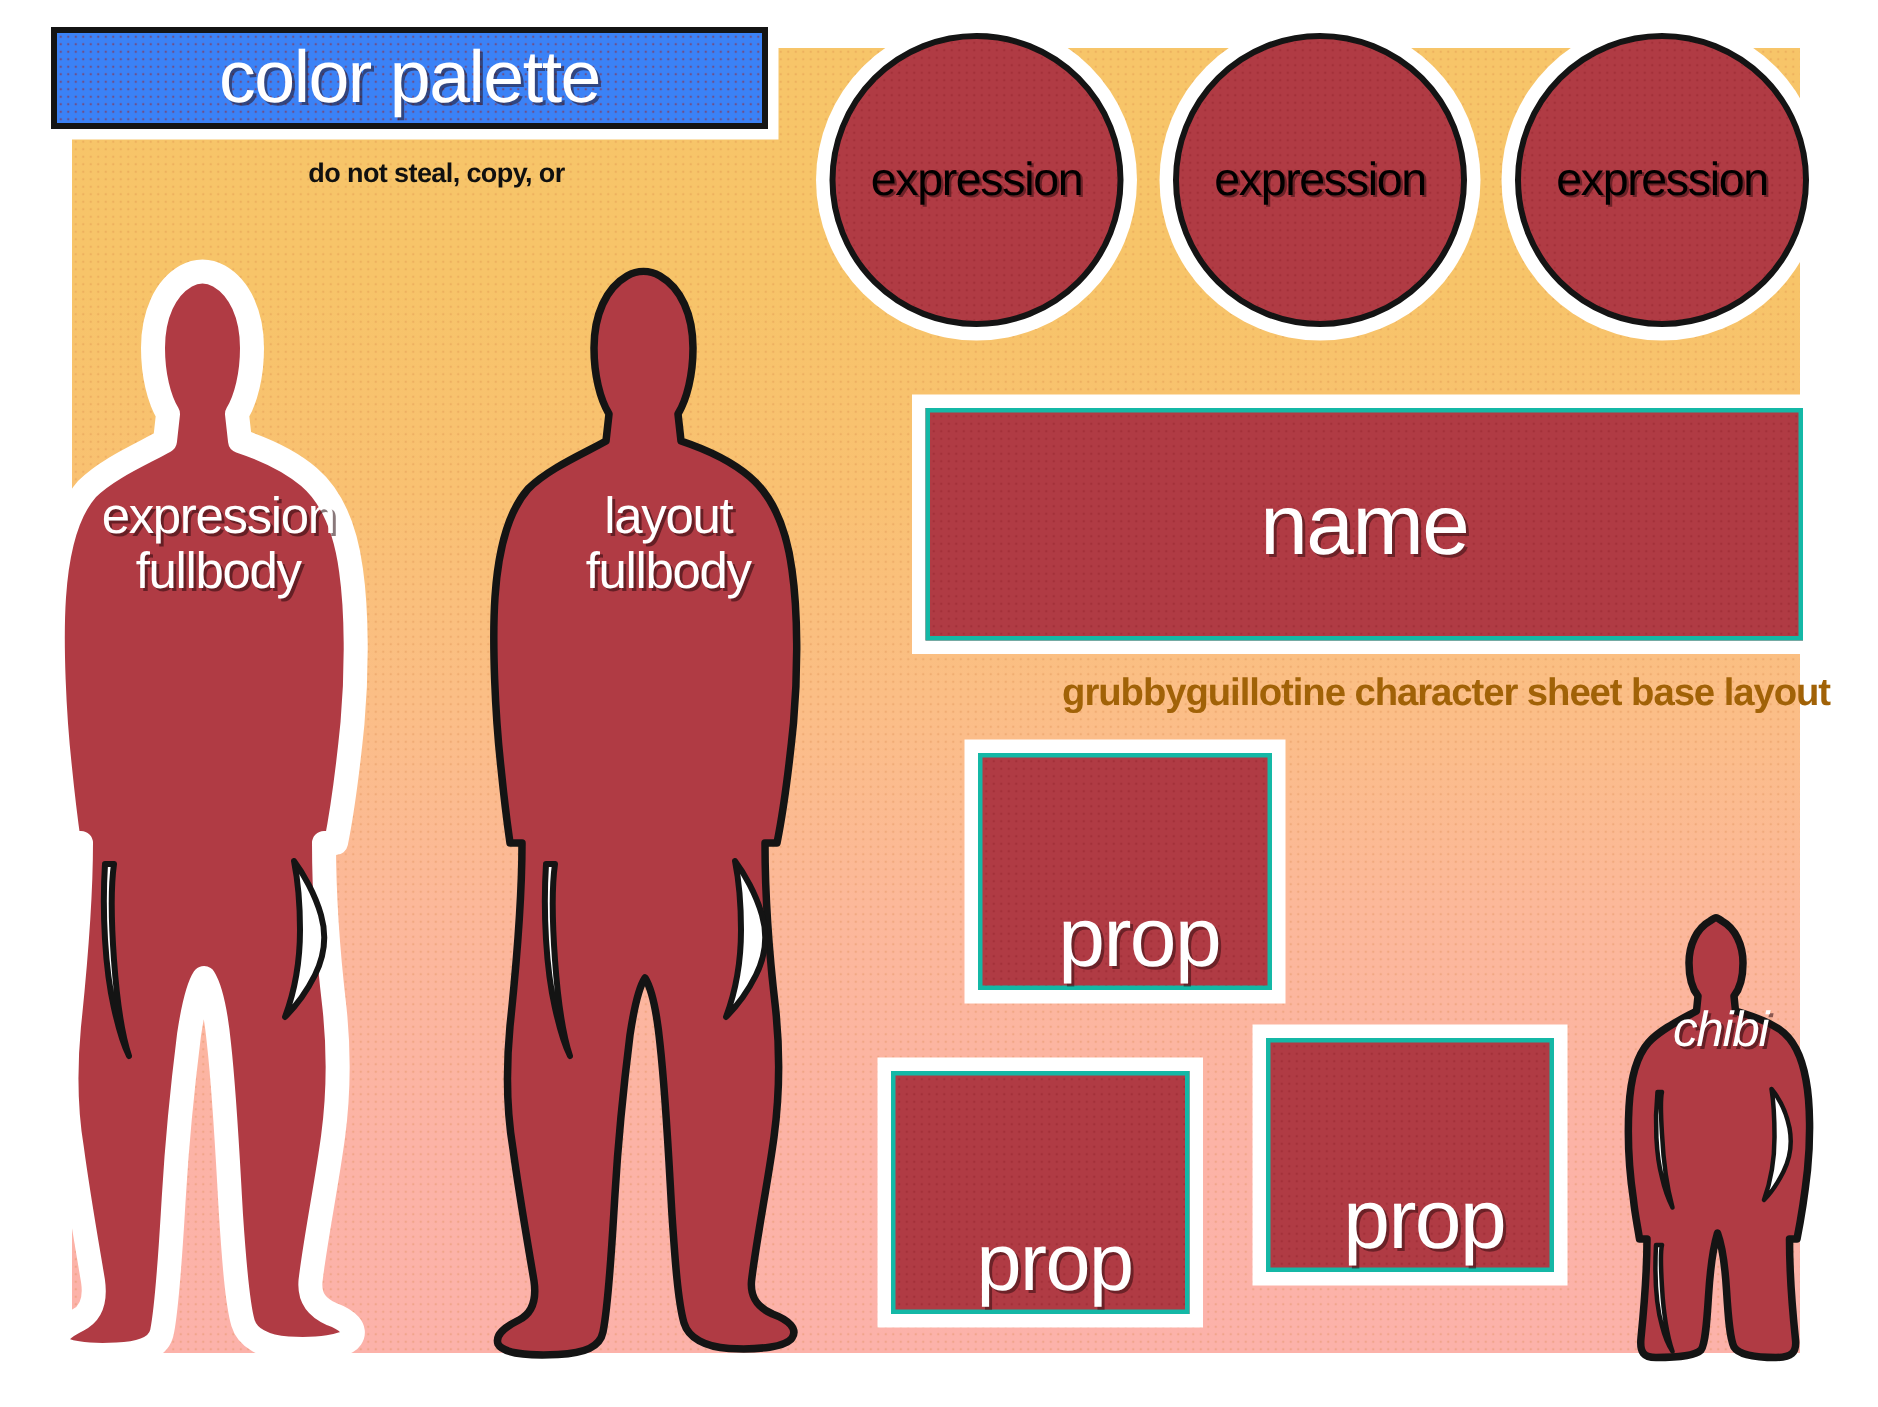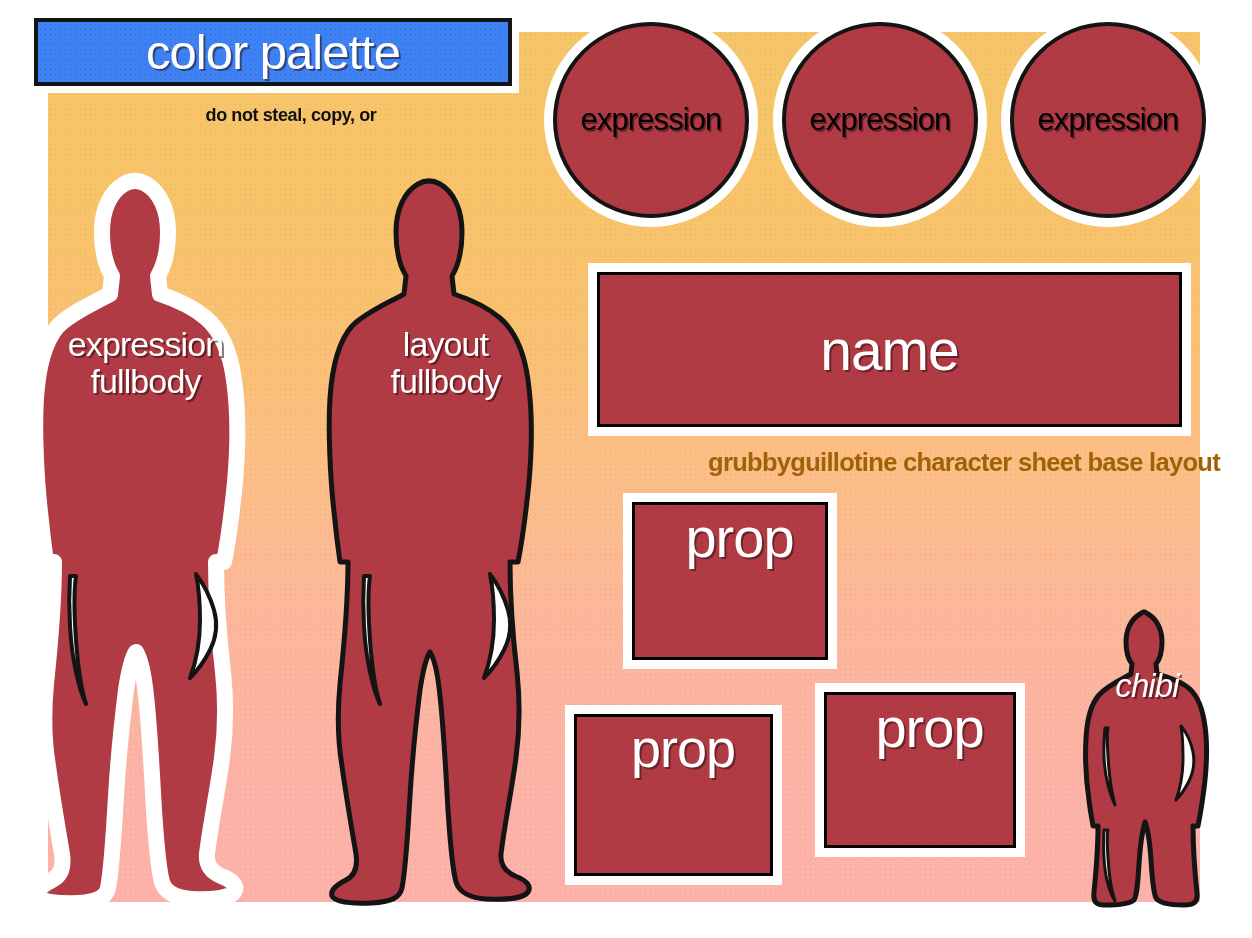--- a/index.html
+++ b/index.html
@@ -57,23 +57,24 @@
       radial-gradient(rgba(152,40,48,0.55) 0.9px, transparent 1px);
     background-size: 5px 5px;
     border-radius: inherit;
     pointer-events: none;
   }
 
   
   .redbox {
     position: absolute;
     background: #B03B44;
-    border: 3px solid #000000;
+    border: 3px solid #14b8a6;
     box-shadow: 0 0 0 9px #FFFFFF;
     box-sizing: border-box;
+    margin-left: 20px;
   }
 
   
   #title-banner {
     position: absolute;
     left: 34px;
     top: 18px;
     width: 478px;
     height: 68px;
     background: #3b82f6;
@@ -168,21 +169,21 @@
     font-size: 25.5px;
     font-weight: bold;
     letter-spacing: -0.7px;
     white-space: nowrap;
     z-index: 6;
   }
 
   
   .prop-box {
     display: flex;
-    align-items: flex-start;
+    align-items: flex-end;
     justify-content: center;
     z-index: 6;
     padding-left: 19px;
   }
   .prop-box .prop-text {
     position: relative;
     z-index: 2;
     color: #FFFFFF;
     letter-spacing: -1px;
     text-shadow: 2px 2px 0 rgba(40,10,12,0.5);

